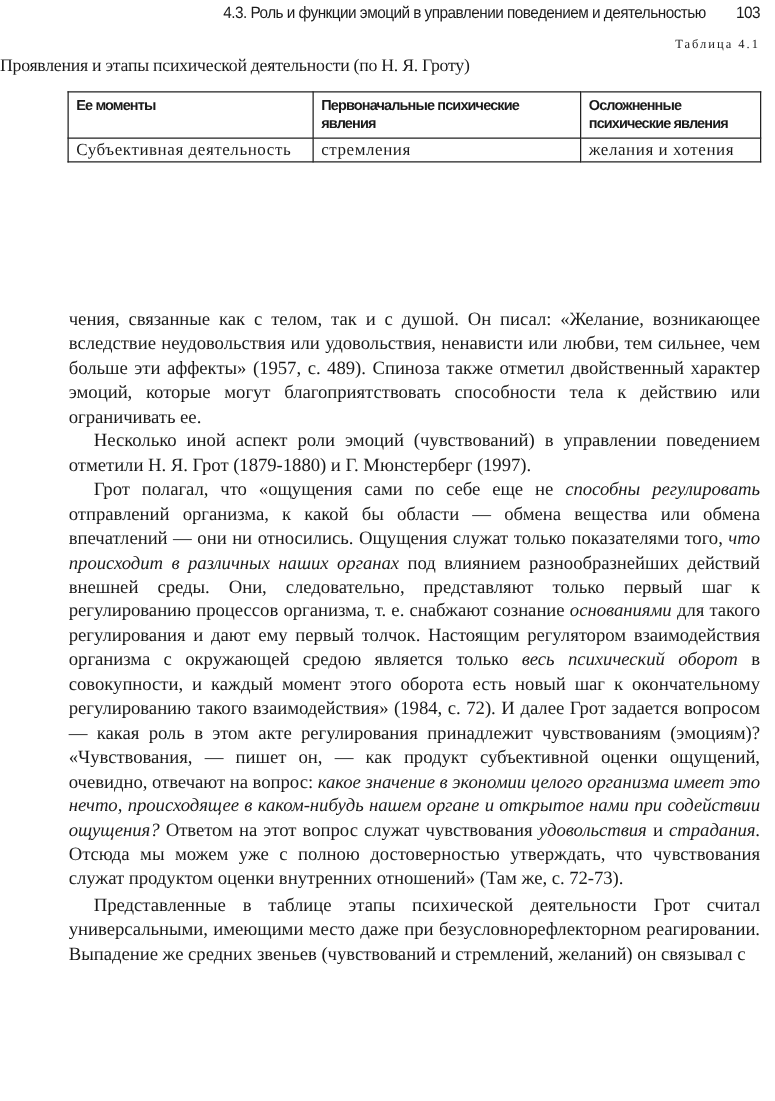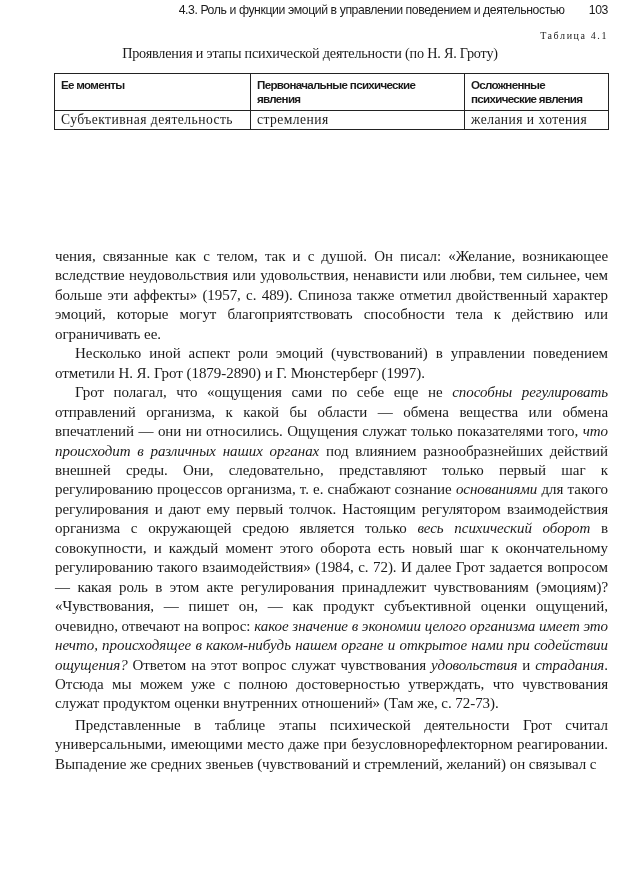--- a/index.html
+++ b/index.html
@@ -13,21 +13,21 @@
     font-family: "Liberation Sans", "DejaVu Sans", sans-serif;
     font-size: 13.2px; letter-spacing: -0.45px; transform: scaleX(0.93); transform-origin: right top;
     display: flex; justify-content: flex-end; align-items: baseline;
   }
   .running-head .title { margin-right: 26px; }
   .table-label {
     position: absolute; right: 12px; top: 30px;
     font-size: 10px; letter-spacing: 1.6px;
   }
   .table-caption {
-    position: absolute; left: 0; width: 620px; top: 45px; text-align: center;
+    position: absolute; left: 0; width: 620px; top: 45px; 
     font-size: 14.2px; letter-spacing: -0.2px;
   }
   table.groth {
     position: absolute; left: 54px; top: 73px; width: 554px;
     border-collapse: collapse; table-layout: fixed;
     font-size: 13.6px; line-height: 16.5px;
   }
   table.groth td, table.groth th {
     border: 1.3px solid #222; vertical-align: top; padding: 1px 6px 1px 6px; text-align: left;
     letter-spacing: 0.45px;
@@ -79,16 +79,16 @@
     <tr class="r3">
       <td>Субъективная деятельность</td>
       <td>стремления</td>
       <td>желания и хотения</td>
     </tr>
   </tbody>
 </table>
 
 <div class="body-text" id="body-text">
     <p class="cont"><span>чения, связанные как с телом, так и с душой. Он писал: «Желание, возникающее вследствие неудовольствия или удовольствия, ненависти или любви, тем сильнее, чем больше эти аффекты» (1957, с. 489). Спиноза также отметил двойственный характер эмоций, которые могут благоприятствовать способности тела к действию или ограничивать ее.</span></p>
-    <p><span>Несколько иной аспект роли эмоций (чувствований) в управлении поведением отметили Н. Я. Грот (1879-2890) и Г. Мюнстерберг (1997).</span></p>
+    <p><span>Несколько иной аспект роли эмоций (чувствований) в управлении поведением отметили Н. Я. Грот (1879-1880) и Г. Мюнстерберг (1997).</span></p>
     <p><span>Грот полагал, что «ощущения сами по себе еще не </span><i>способны регулировать</i><span> отправлений организма, к какой бы области — обмена вещества или обмена впечатлений — они ни относились. Ощущения служат только показателями того, </span><i>что происходит в различных наших органах</i><span> под влиянием разнообразнейших действий внешней среды. Они, следовательно, представляют только первый шаг к регулированию процессов организма, т. е. снабжают сознание </span><i>основаниями</i><span> для такого регулирования и дают ему первый толчок. Настоящим регулятором взаимодействия организма с окружающей средою является только </span><i>весь психический оборот</i><span> в совокупности, и каждый момент этого оборота есть новый шаг к окончательному регулированию такого взаимодействия» (1984, с. 72). И далее Грот задается вопросом — какая роль в этом акте регулирования принадлежит чувствованиям (эмоциям)? «Чувствования, — пишет он, — как продукт субъективной оценки ощущений, очевидно, отвечают на вопрос: </span><i>какое значение в экономии целого организма имеет это нечто, происходящее в каком-нибудь нашем органе и открытое нами при содействии ощущения?</i><span> Ответом на этот вопрос служат чувствования </span><i>удовольствия</i><span> и </span><i>страдания</i><span>. Отсюда мы можем уже с полною достоверностью утверждать, что чувствования служат продуктом оценки внутренних отношений» (Там же, с. 72-73).</span></p>
     <p class="gap"><span>Представленные в таблице этапы психической деятельности Грот считал универсальными, имеющими место даже при безусловнорефлекторном реагировании. Выпадение же средних звеньев (чувствований и стремлений, желаний) он связывал с</span></p>
   </div>
 
 </body></html>

